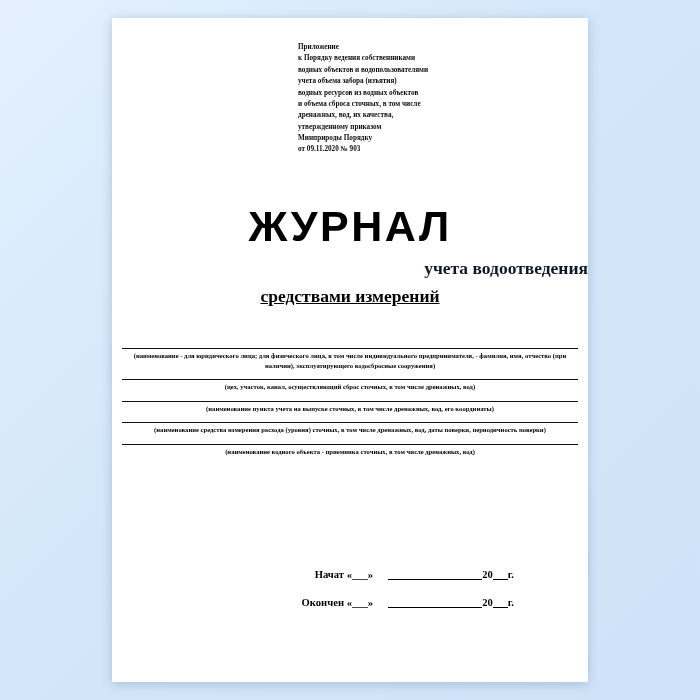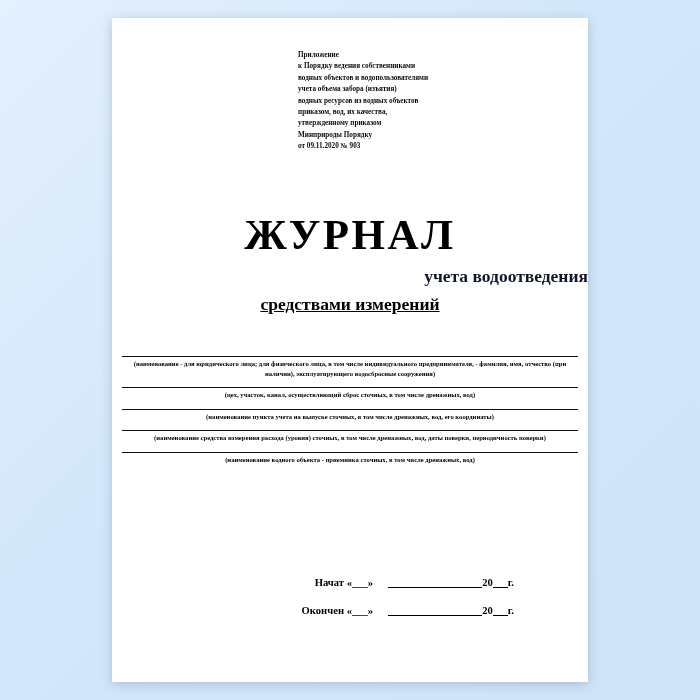--- a/index.html
+++ b/index.html
@@ -24,21 +24,21 @@
     position: absolute;
     left: 112px;
     top: 18px;
     width: 476px;
     height: 664px;
     background: #ffffff;
     box-shadow: 0 2px 10px rgba(60,90,130,0.28);
   }
   .inner {
     position: absolute;
-    left: 0; top: 8px;
+    left: 0; top: 0;
     width: 436px;
     height: 664px;
     padding: 0;
   }
   
   .approval {
     position: absolute;
     right: 18px;
     top: 24px;
     width: 232px;
@@ -67,21 +67,21 @@
   .title-main {
     position: absolute;
     left: 0;
     top: 184px;
     width: 476px;
     text-align: center;
     font-size: 43px;
     font-weight: bold;
     letter-spacing: 2.5px;
     color: #000;
-    font-family: Liberation Serif, serif;
+    font-family: Liberation Sans, sans-serif;
   }
   .title-sub1 {
     position: absolute;
     left: 0;
     top: 240px;
     width: 476px;
     text-align: right;
     font-size: 17.5px;
     font-weight: bold;
     color: #0f172a;
@@ -160,21 +160,22 @@
 <div id="stage">
   <div id="sheet">
     <div class="inner">
 
       <div class="approval">
         <div class="line">Приложение</div>
         <div class="line">к Порядку ведения собственниками</div>
         <div class="line">водных объектов и водопользователями</div>
         <div class="line">учета объема забора (изъятия)</div>
         <div class="line">водных ресурсов из водных объектов</div>
-        <div class="line">приказом, вод, их качества,</div>
+        <div class="line">и объема сброса сточных, в том числе</div>
+        <div class="line">дренажных, вод, их качества,</div>
         <div class="line">утвержденному приказом</div>
         <div class="line">Минприроды Порядку</div>
         <div class="line">от 09.11.2020 № 903</div>
       </div>
 
 
       <div class="title-main">ЖУРНАЛ</div>
       <div class="title-sub1">учета водоотведения</div>
       <div class="title-sub2">средствами измерений</div>
 

